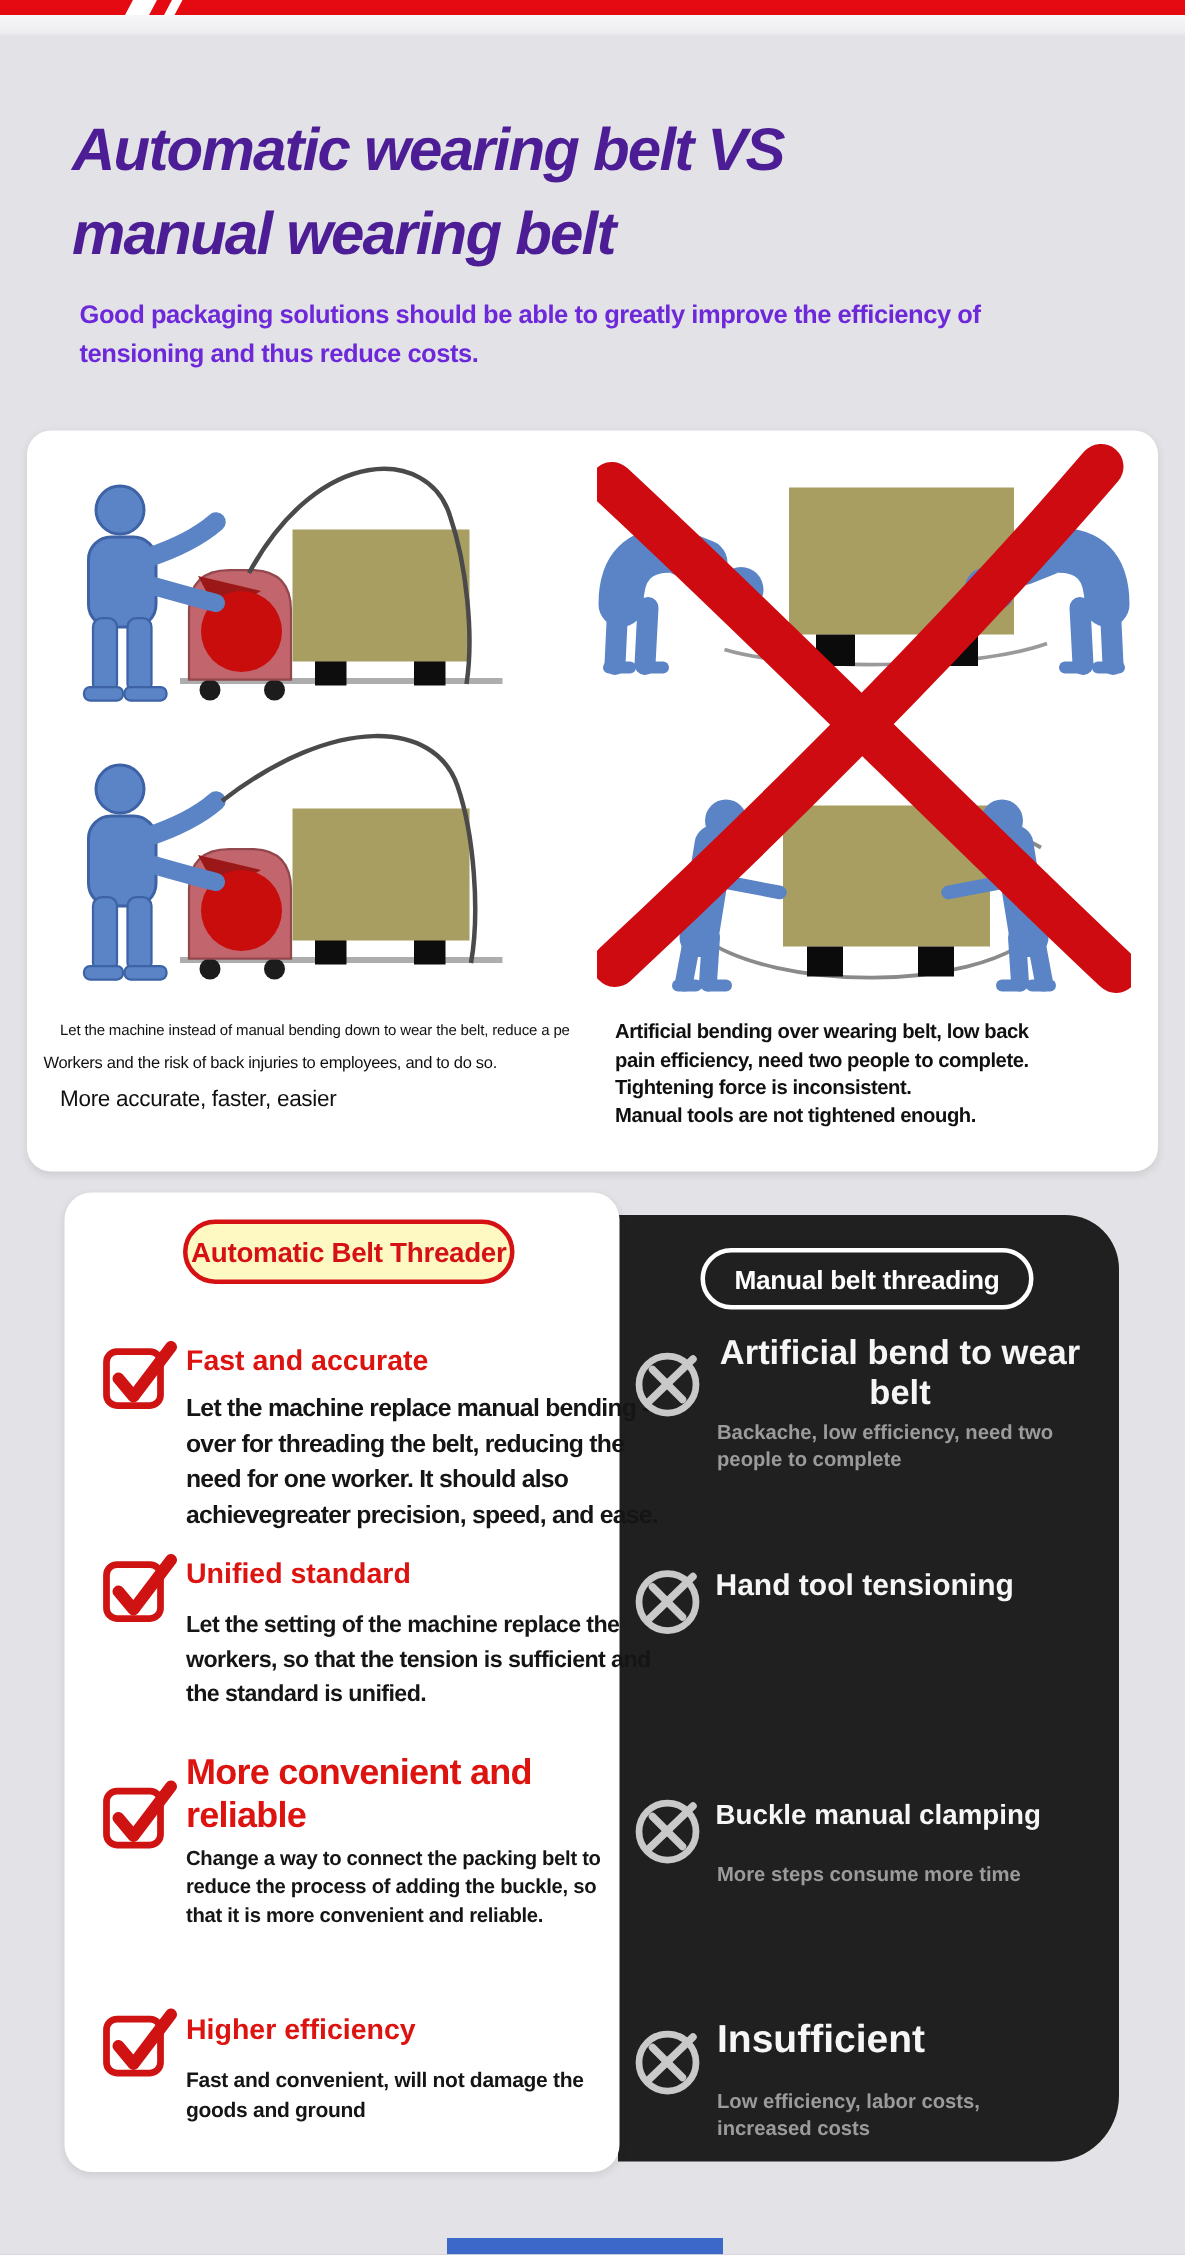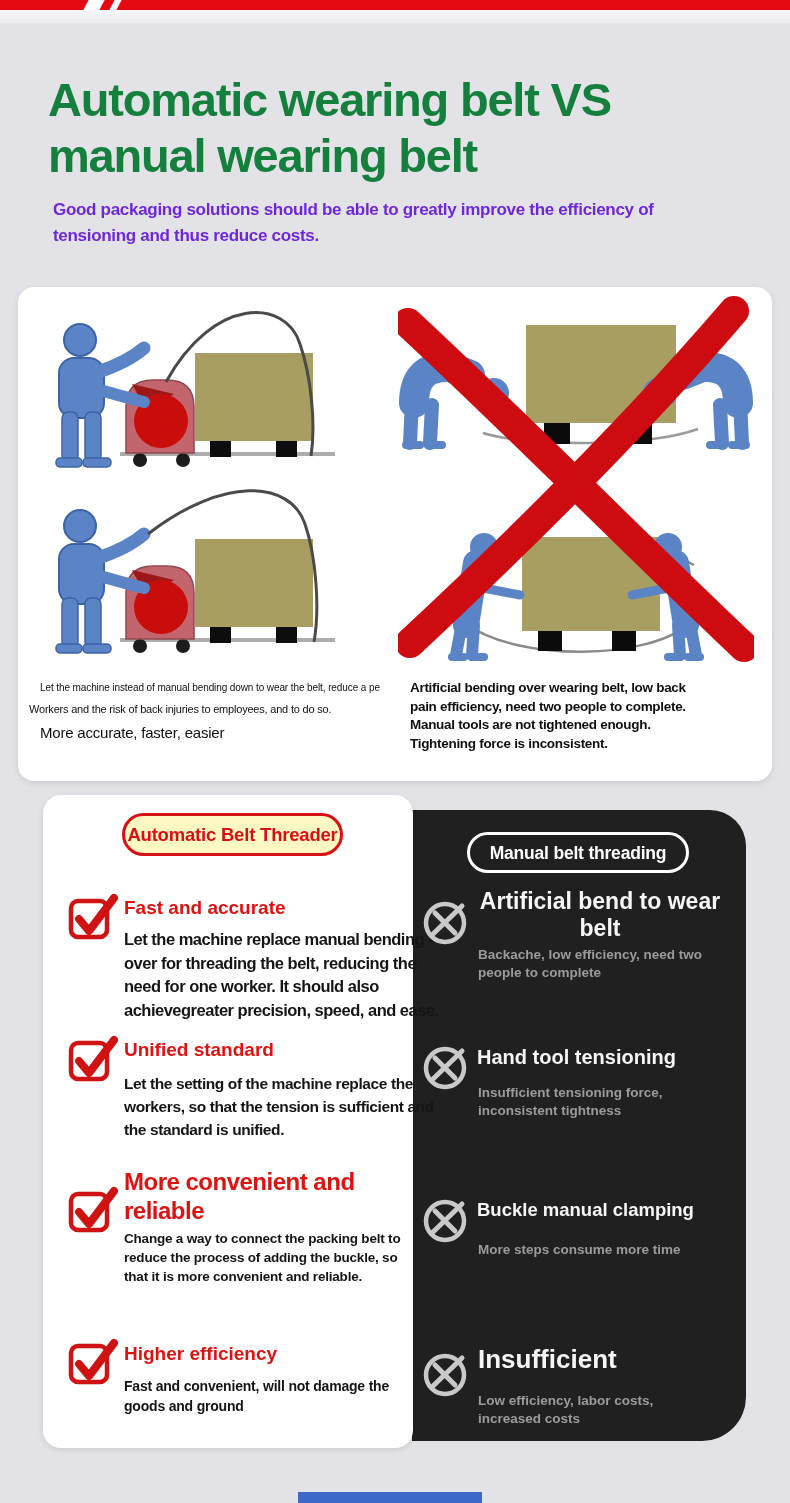--- a/index.html
+++ b/index.html
@@ -5,22 +5,22 @@
   html,body{margin:0;padding:0;background:#cfcfd4;}
   .page{position:relative;width:790px;height:1503px;margin:0 auto;background:#e3e3e7;overflow:hidden;
         font-family:"Liberation Sans","DejaVu Sans",sans-serif;}
   
   .top-bar{position:absolute;left:0;top:0;width:790px;height:10px;background:#e50a12;}
   .top-bar .slash{position:absolute;top:0;height:10px;background:#ffffff;transform:skewX(-28deg);}
   .top-light{position:absolute;left:0;top:10px;width:790px;height:13px;
              background:linear-gradient(#f7f7f9,#ececf0);}
   .bottom-bar{position:absolute;left:298px;top:1492px;width:184px;height:11px;background:#3c68c9;}
   
-  .title{position:absolute;left:48px;top:72px;width:700px;color:#15803d;
-         font-size:47px;line-height:56px;font-weight:900;letter-spacing:-1.2px;}
+  .title{position:absolute;left:48px;top:72px;width:700px;color:#4c1d95;
+         font-size:40px;line-height:56px;font-weight:900;letter-spacing:-1.2px;font-style:italic;}
   .subtitle{position:absolute;left:53px;top:197px;width:710px;color:#6d28d9;
             font-size:17px;line-height:26px;font-weight:bold;letter-spacing:-0.3px;}
   
   .illus-card{position:absolute;left:18px;top:287px;width:754px;height:494px;background:#ffffff;
               border-radius:16px;box-shadow:0 2px 6px rgba(0,0,0,0.10);}
   .illus-left{position:absolute;left:28px;top:300px;}
   .illus-right{position:absolute;left:398px;top:295px;}
   .cap{position:absolute;color:#101010;font-weight:normal;white-space:nowrap;}
   .cap1{left:40px;top:682px;font-size:10px;letter-spacing:-0.1px;}
   .cap2{left:29px;top:703px;font-size:11px;letter-spacing:-0.2px;}
@@ -135,22 +135,22 @@
     <path d="M10 28 C 120 130 240 252 346 352" stroke="#cf0b12" stroke-width="30" stroke-linecap="round" fill="none"></path>
     <path d="M336 16 C 240 128 115 252 12 348" stroke="#cf0b12" stroke-width="30" stroke-linecap="round" fill="none"></path>
   </svg>
 
   <div class="cap cap1">Let the machine instead of manual bending down to wear the belt, reduce a pe</div>
   <div class="cap cap2">Workers and the risk of back injuries to employees, and to do so.</div>
   <div class="cap cap3">More accurate, faster, easier</div>
   <div class="rcap">
     <div>Artificial bending over wearing belt, low back</div>
     <div>pain efficiency, need two people to complete.</div>
+    <div>Tightening force is inconsistent.</div>
     <div>Manual tools are not tightened enough.</div>
-    <div>Tightening force is inconsistent.</div>
   </div>
 
   <div class="dark-card"></div>
   <div class="light-card"></div>
 
   <div class="pill pill-auto">Automatic Belt Threader</div>
   <div class="pill pill-manual">Manual belt threading</div>
 
   <svg class="item-icon" style="left:68px;top:891px;" viewBox="0 0 50 50">
     <rect x="3" y="10" width="36" height="36" rx="7" fill="#ffffff" stroke="#cf1212" stroke-width="4.5"></rect>
@@ -187,21 +187,20 @@
   </svg>
   <div class="m-title" style="left:460px;top:888px;width:280px;font-size:23px;line-height:27px;text-align:center;">Artificial bend to wear belt</div>
   <div class="m-body" style="left:478px;top:946px;width:260px;font-size:13.5px;line-height:18px;">Backache, low efficiency, need two people to complete</div>
 
   <svg class="item-icon" style="left:422px;top:1041px;" viewBox="0 0 50 50">
     <circle cx="23" cy="27" r="19" fill="none" stroke="#c9c9c9" stroke-width="4.5"></circle>
     <path d="M13 17 L33 37" stroke="#c9c9c9" stroke-width="5" stroke-linecap="round"></path>
     <path d="M40 10 L10 39" stroke="#c9c9c9" stroke-width="5" stroke-linecap="round"></path>
   </svg>
   <div class="m-title" style="left:477px;top:1046px;font-size:20px;">Hand tool tensioning</div>
-  <div class="m-body" style="left:478px;top:1084px;width:240px;font-size:13.5px;line-height:18px;">Insufficient tensioning force, inconsistent tightness</div>
 
   <svg class="item-icon" style="left:422px;top:1194px;" viewBox="0 0 50 50">
     <circle cx="23" cy="27" r="19" fill="none" stroke="#c9c9c9" stroke-width="4.5"></circle>
     <path d="M13 17 L33 37" stroke="#c9c9c9" stroke-width="5" stroke-linecap="round"></path>
     <path d="M40 10 L10 39" stroke="#c9c9c9" stroke-width="5" stroke-linecap="round"></path>
   </svg>
   <div class="m-title" style="left:477px;top:1199px;font-size:18.5px;">Buckle manual clamping</div>
   <div class="m-body" style="left:478px;top:1241px;width:270px;font-size:13.5px;line-height:18px;">More steps consume more time</div>
 
   <svg class="item-icon" style="left:422px;top:1348px;" viewBox="0 0 50 50">

